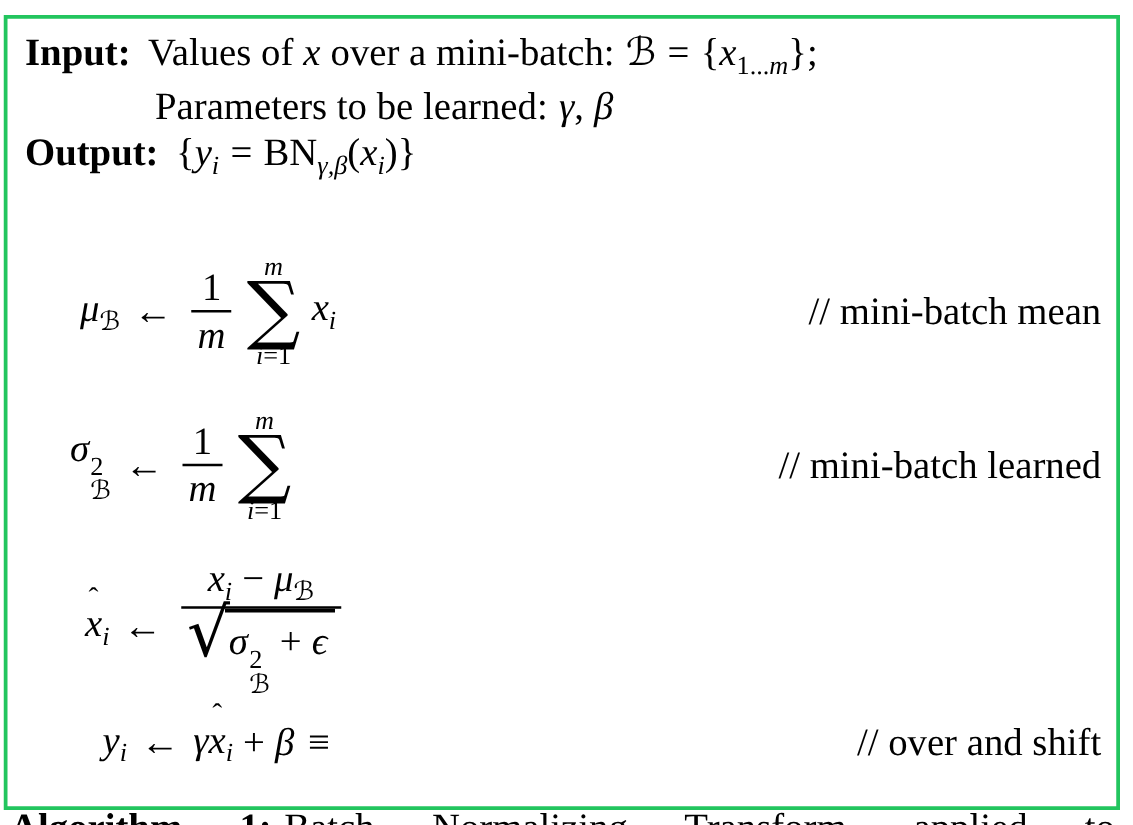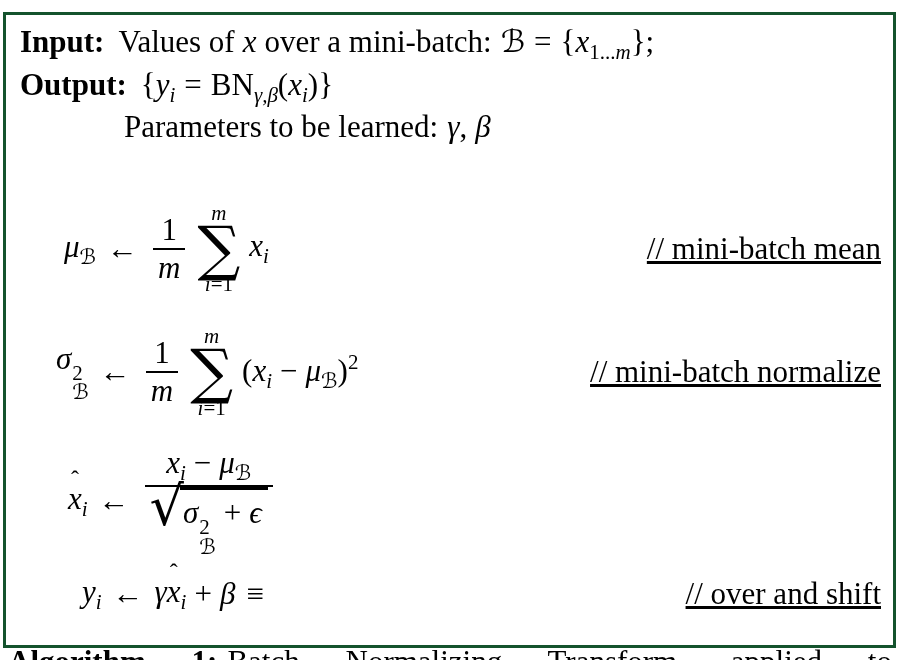--- a/index.html
+++ b/index.html
@@ -9,21 +9,21 @@
     background: #ffffff;
     font-family: "Liberation Serif", "DejaVu Serif", serif;
     color: #000000;
   }
   .page { position: relative; width: 906px; height: 660px; }
 
   .algo-box {
     position: absolute;
     left: 3px; top: 12px;
     width: 893px; height: 636px;
-    border: 3px solid #14532d;
+    border: 3px solid #22c55e;
     box-sizing: border-box;
     padding: 8px 8px 16px 14px;
   }
 
   
   .hline { font-size: 31px; line-height: 1.22; white-space: nowrap; }
   .hlabel { font-weight: bold; margin-right: 14px; }
   .indent { padding-left: 104px; }
   .it { font-style: italic; }
   .w  { margin-right: 8px; }
@@ -34,21 +34,21 @@
   }
   .sub { font-size: 21px; vertical-align: -7px; }
   .sup { font-size: 21px; vertical-align: 12px; }
 
   
   .eq-row {
     display: flex; justify-content: space-between; align-items: center;
     font-size: 31px; padding-right: 4px; white-space: nowrap;
   }
   .eq-left { display: inline-flex; align-items: center; }
-  .comment { font-size: 31px; text-decoration: underline; }
+  .comment { font-size: 31px; }
   .pl1 { padding-left: 44px; }  .mt1 { margin-top: 56px; }
   .pl2 { padding-left: 36px; }  .mt2 { margin-top: 30px; }
   .pl3 { padding-left: 48px; }  .mt3 { margin-top: 26px; }
   .pl4 { padding-left: 62px; }  .mt4 { margin-top: 16px; }
 
   .op   { margin: 0 11px; }
   .op-s { margin: 0 8px; }
 
   
   .frac { display: inline-flex; flex-direction: column; align-items: center;
@@ -90,26 +90,26 @@
 <body>
 
 <div class="page">
 
   <div class="algo-box">
 
     <div class="hline">
       <span class="hlabel">Input:</span><span class="w">Values of</span><span class="it w">x</span><span>over a mini-batch:</span><span class="scriptB" style="margin-left:9px">ℬ</span><span class="mlr">=</span><span>{</span><span class="it">x</span><span class="sub"><span>1...</span><span class="it">m</span></span><span>}</span><span>;</span>
     </div>
 
+    <div class="hline indent">
+      <span>Parameters to be learned:</span><span class="it" style="margin-left:9px">γ</span><span class="w">,</span><span class="it">β</span>
+    </div>
+
     <div class="hline">
       <span class="hlabel">Output:</span><span>{</span><span class="it">y</span><span class="sub it">i</span><span class="mlr">=</span><span>BN</span><span class="sub it">γ,β</span><span>(</span><span class="it">x</span><span class="sub it">i</span><span>)</span><span>}</span>
-    </div>
-
-    <div class="hline indent">
-      <span>Parameters to be learned:</span><span class="it" style="margin-left:9px">γ</span><span class="w">,</span><span class="it">β</span>
     </div>
 
     <div class="eq-row pl1 mt1">
       <span class="eq-left">
         <span><span class="it">μ</span><span class="sub scriptB">ℬ</span></span>
         <span class="op">←</span>
         <span class="frac">
             <span class="fr-num">1</span>
             <span class="fr-bar"></span>
             <span class="fr-den it">m</span>
@@ -134,23 +134,22 @@
         <span class="frac">
             <span class="fr-num">1</span>
             <span class="fr-bar"></span>
             <span class="fr-den it">m</span>
           </span>
         <span class="sum">
             <span class="sum-lim it">m</span>
             <span class="sum-sig">∑</span>
             <span class="sum-lim"><span class="it">i</span><span>=1</span></span>
           </span>
-        <span><span>(</span><span class="it">x</span><span class="sub it">i</span><span class="op-s">−</span><span class="it">μ</span><span class="sub scriptB">ℬ</span><span>)</span><span class="sup">2</span></span>
       </span>
-      <span class="comment">// mini-batch normalize</span>
+      <span class="comment">// mini-batch learned</span>
     </div>
 
     <div class="eq-row pl3 mt3">
       <span class="eq-left">
         <span><span class="hat"><span class="it">x</span><span class="hat-mark">ˆ</span></span><span class="sub it">i</span></span>
         <span class="op">←</span>
         <span class="frac">
           <span class="fr-num"><span class="it">x</span><span class="sub it">i</span><span class="op-s">−</span><span class="it">μ</span><span class="sub scriptB">ℬ</span></span>
           <span class="fr-bar"></span>
           <span class="fr-den"><span class="sqrt">

